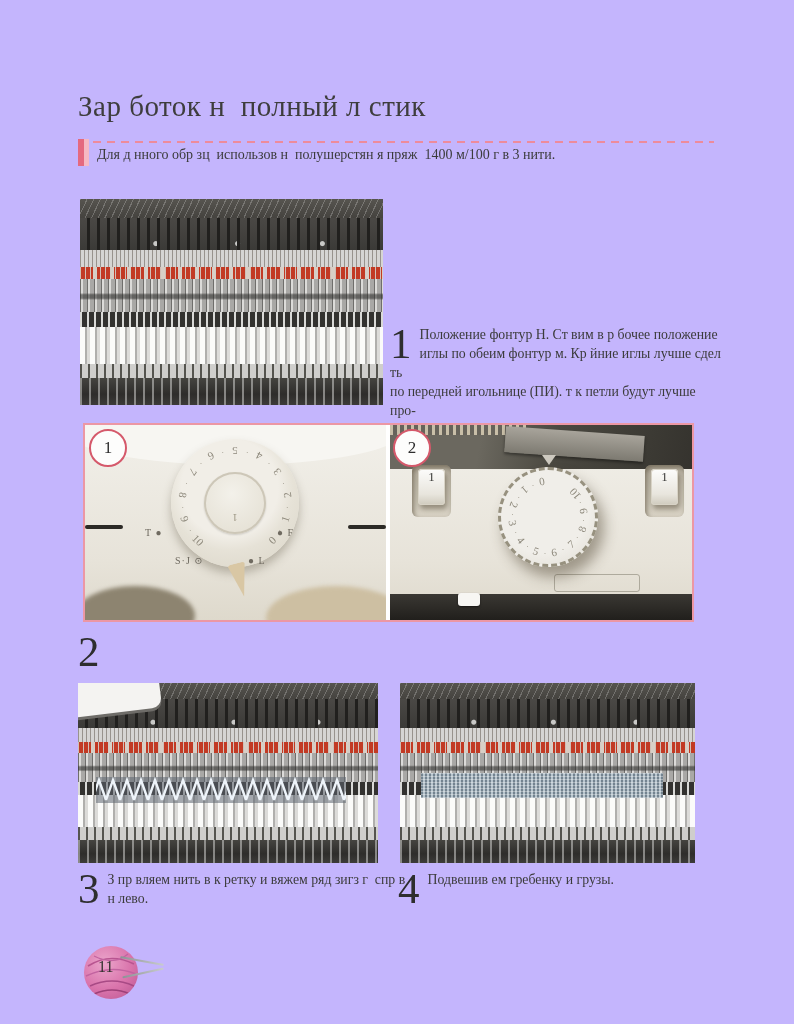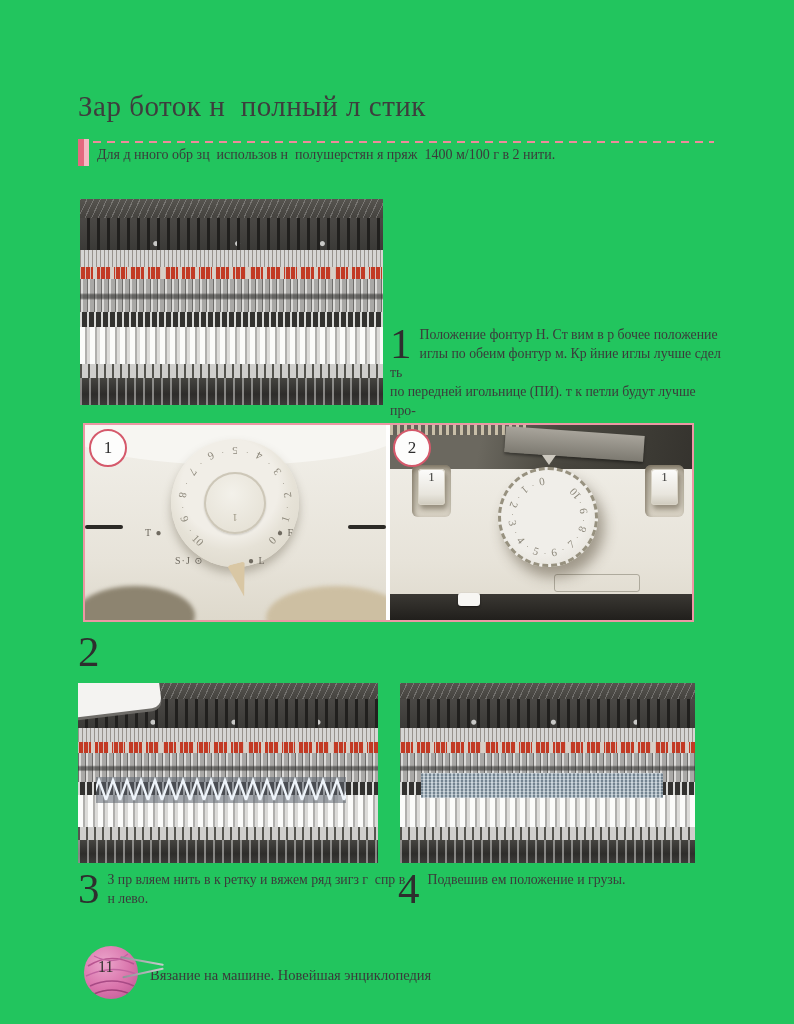--- a/index.html
+++ b/index.html
@@ -1,16 +1,16 @@
 <!DOCTYPE html>
 <html><head>
 <meta charset="utf-8">
 <style>
   html,body{margin:0;padding:0;background:#fff;}
-  .page{position:relative;width:794px;height:1024px;background:#22c55e;overflow:hidden;
+  .page{position:relative;width:794px;height:1024px;background:#c4b5fd;overflow:hidden;
         font-family:"Liberation Serif","DejaVu Serif",serif;color:#3b3b3b;}
 
   
   .title{position:absolute;left:78px;top:90px;font-size:29px;letter-spacing:.5px;
          color:#3e3d3d;white-space:pre-wrap;}
   .note-line{position:absolute;left:93px;top:141px;width:621px;height:2px;
      background:repeating-linear-gradient(90deg,#ee8b9b 0 8px,transparent 8px 14px);}
   .note-bar{position:absolute;left:78px;top:139px;width:11px;height:27px;
      background:linear-gradient(90deg,#e4697f 0 52%,#f6b9c3 52%);}
   .note-text{position:absolute;left:97px;top:147px;width:620px;font-size:14px;
@@ -129,21 +129,21 @@
 </style>
 </head>
 <body>
 
 <div class="page">
 
   <div class="title">Зар боток н  полный л стик</div>
 
   <div class="note-line"></div>
   <div class="note-bar"></div>
-  <div class="note-text">Для д нного обр зц  использов н  полушерстян я пряж  1400 м/100 г в 2 нити.</div>
+  <div class="note-text">Для д нного обр зц  использов н  полушерстян я пряж  1400 м/100 г в 3 нити.</div>
 
   <div class="photo bed" style="left:80px;top:199px;width:303px;height:206px;">
     <div class="band hatch-top"></div>
     <div class="band slots"></div>
     <div class="band metal-fine"></div>
     <div class="band redstrip"></div>
     <div class="band needles-a"></div>
     <div class="band hooks"></div>
     <div class="band needles-b"></div>
     <div class="band tips"></div>
@@ -287,30 +287,29 @@
   </div>
 
   <div class="step" style="left:78px;top:870px;width:332px;">
     <span class="num">3</span>
     <span class="txt">З пр вляем нить в к ретку и вяжем ряд зигз г  спр в
 н лево.</span>
   </div>
 
   <div class="step" style="left:398px;top:870px;width:320px;">
     <span class="num">4</span>
-    <span class="txt">Подвешив ем положение и грузы.</span>
+    <span class="txt">Подвешив ем гребенку и грузы.</span>
   </div>
 
   <div class="yarn-ball">
     <svg width="54" height="53" viewBox="0 0 54 53">
       <path d="M4 20 Q 26 6 50 18" stroke="#b85590" stroke-width="1.6" fill="none"></path>
       <path d="M2 30 Q 27 18 52 28" stroke="#c263a0" stroke-width="1.4" fill="none"></path>
       <path d="M6 40 Q 28 30 50 40" stroke="#a84a85" stroke-width="1.6" fill="none"></path>
       <path d="M10 10 Q 30 20 44 8" stroke="#c263a0" stroke-width="1.2" fill="none"></path>
       <path d="M10 48 Q 28 40 46 48" stroke="#9c4078" stroke-width="1.4" fill="none"></path>
     </svg>
   </div>
   <div class="needle-pin" style="left:120px;top:960px;width:44px;transform:rotate(10deg);"></div>
   <div class="needle-pin" style="left:122px;top:972px;width:42px;transform:rotate(-12deg);"></div>
   <span class="page-num">11</span>
-  <div class="footer-text">Вязание на машине. Новейшая энциклопедия</div>
 
 </div>
 
 </body></html>

